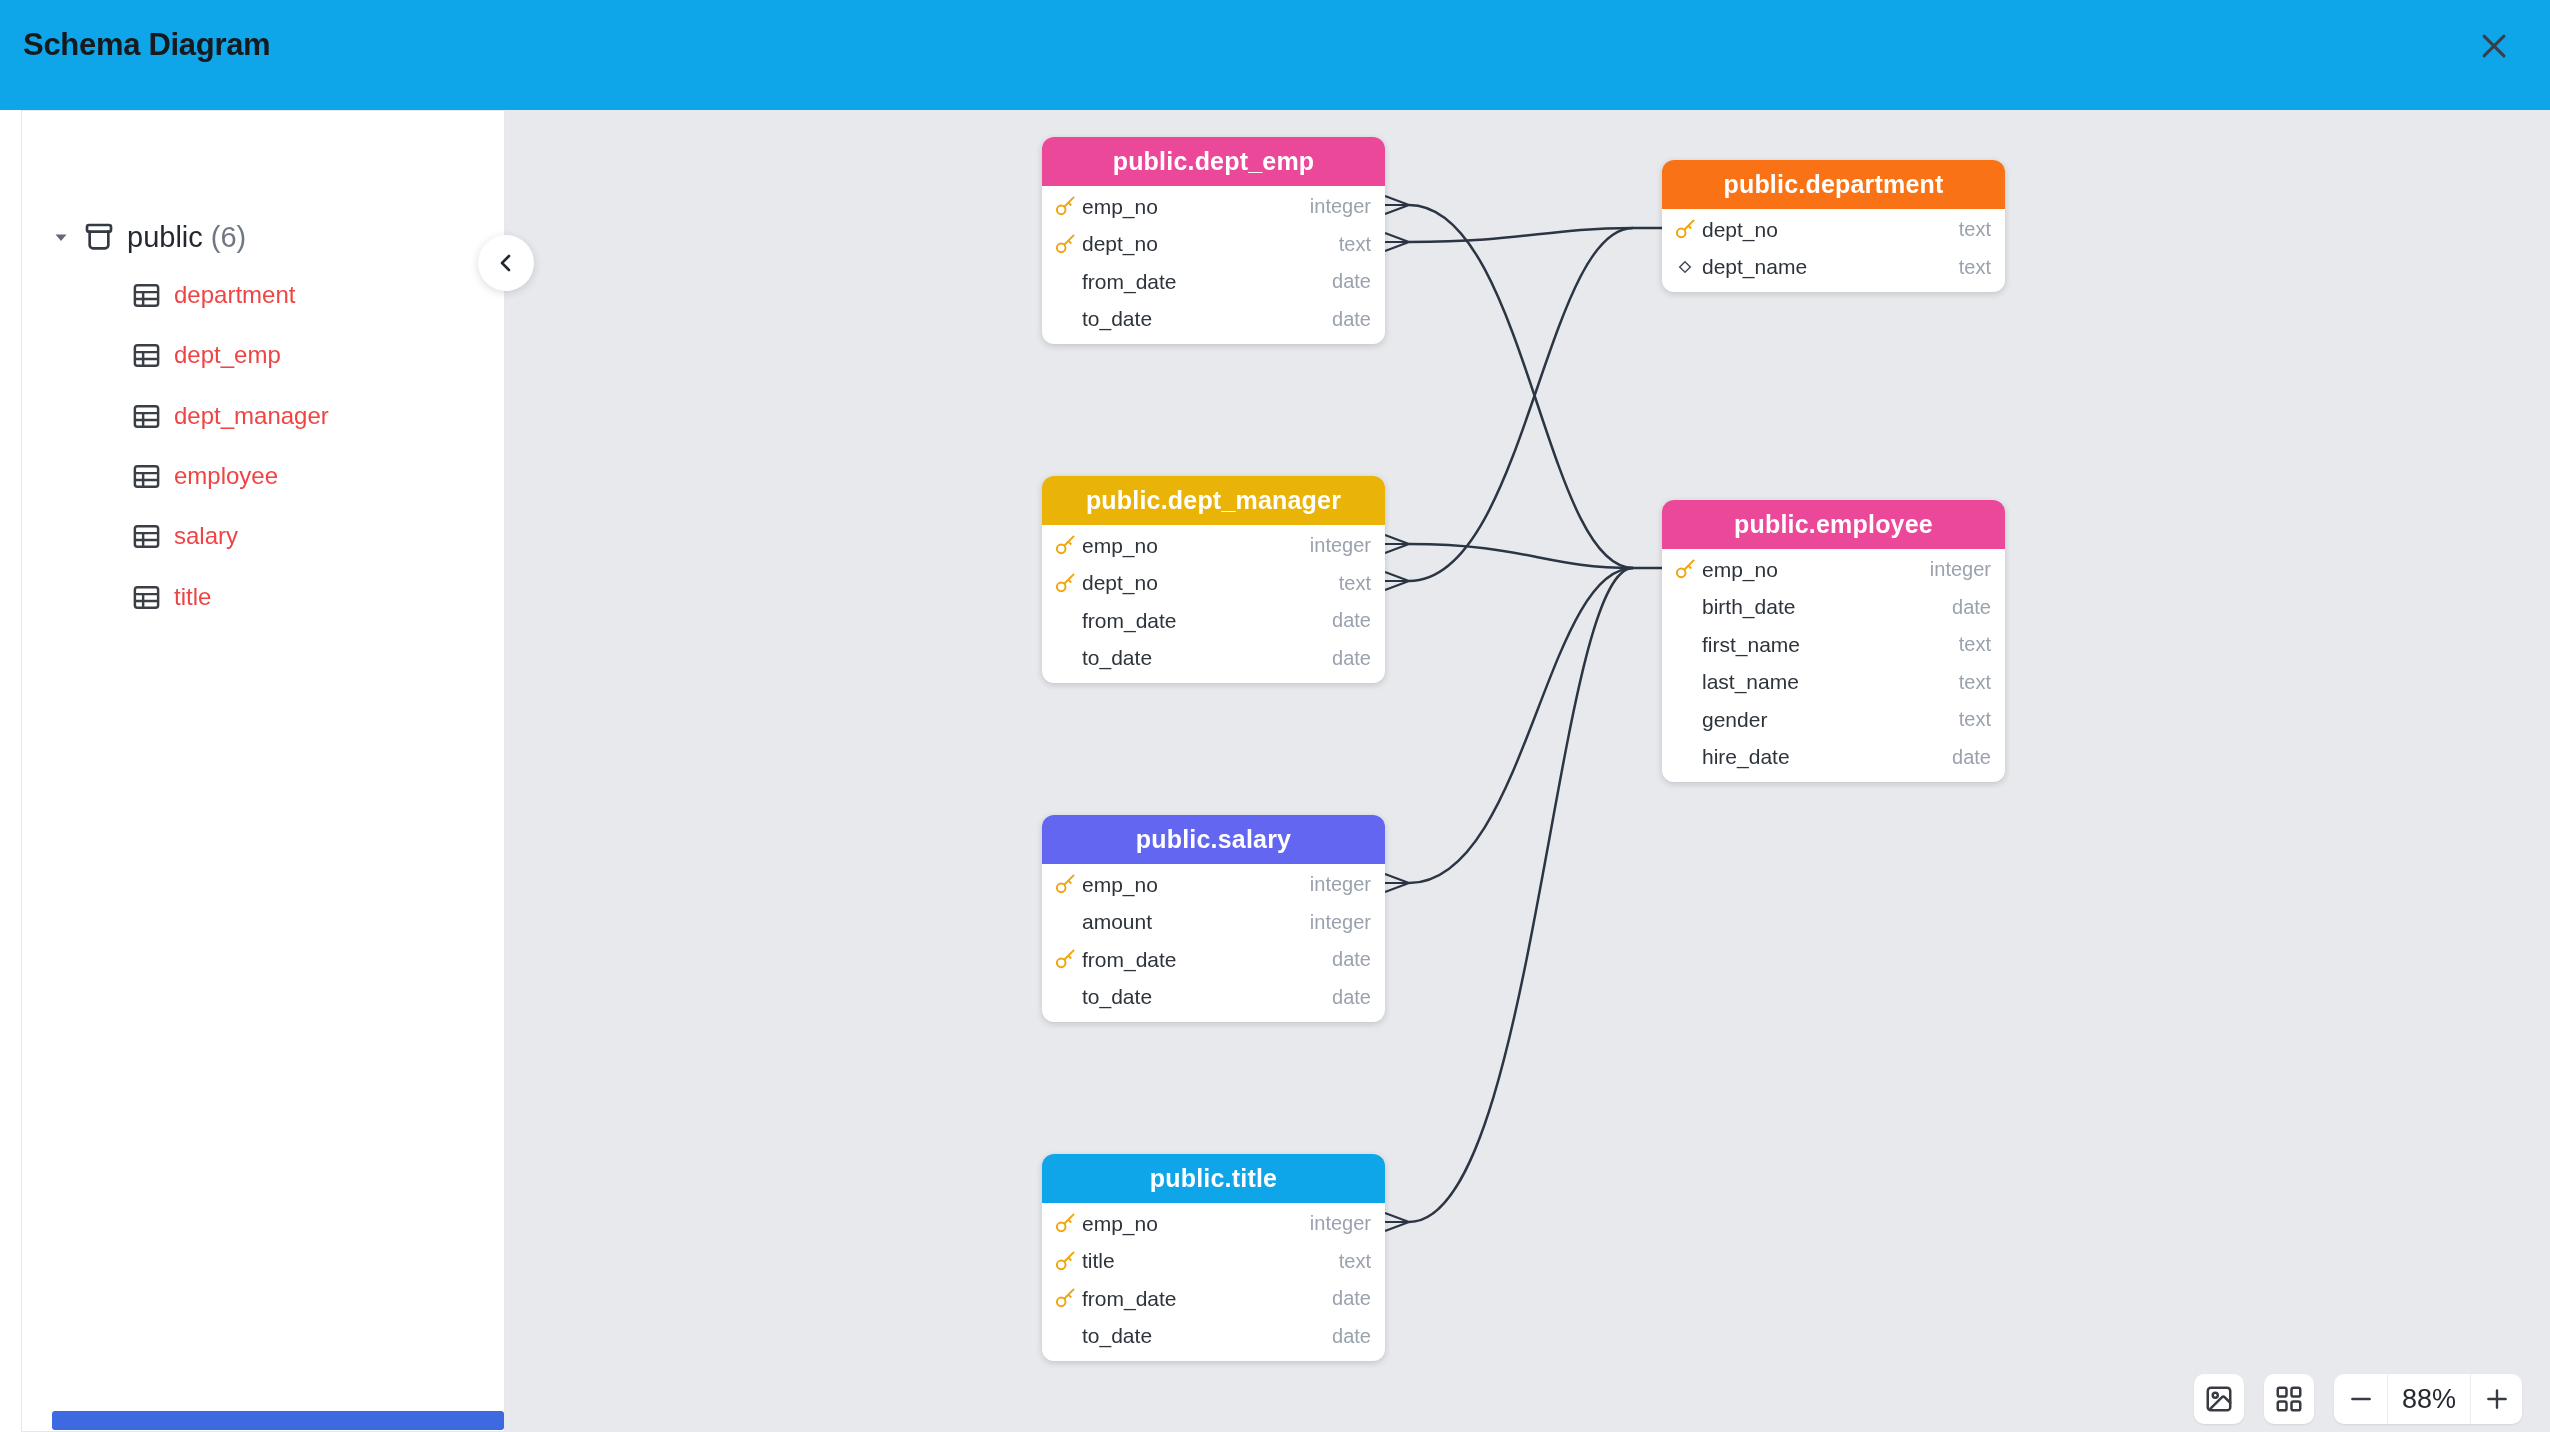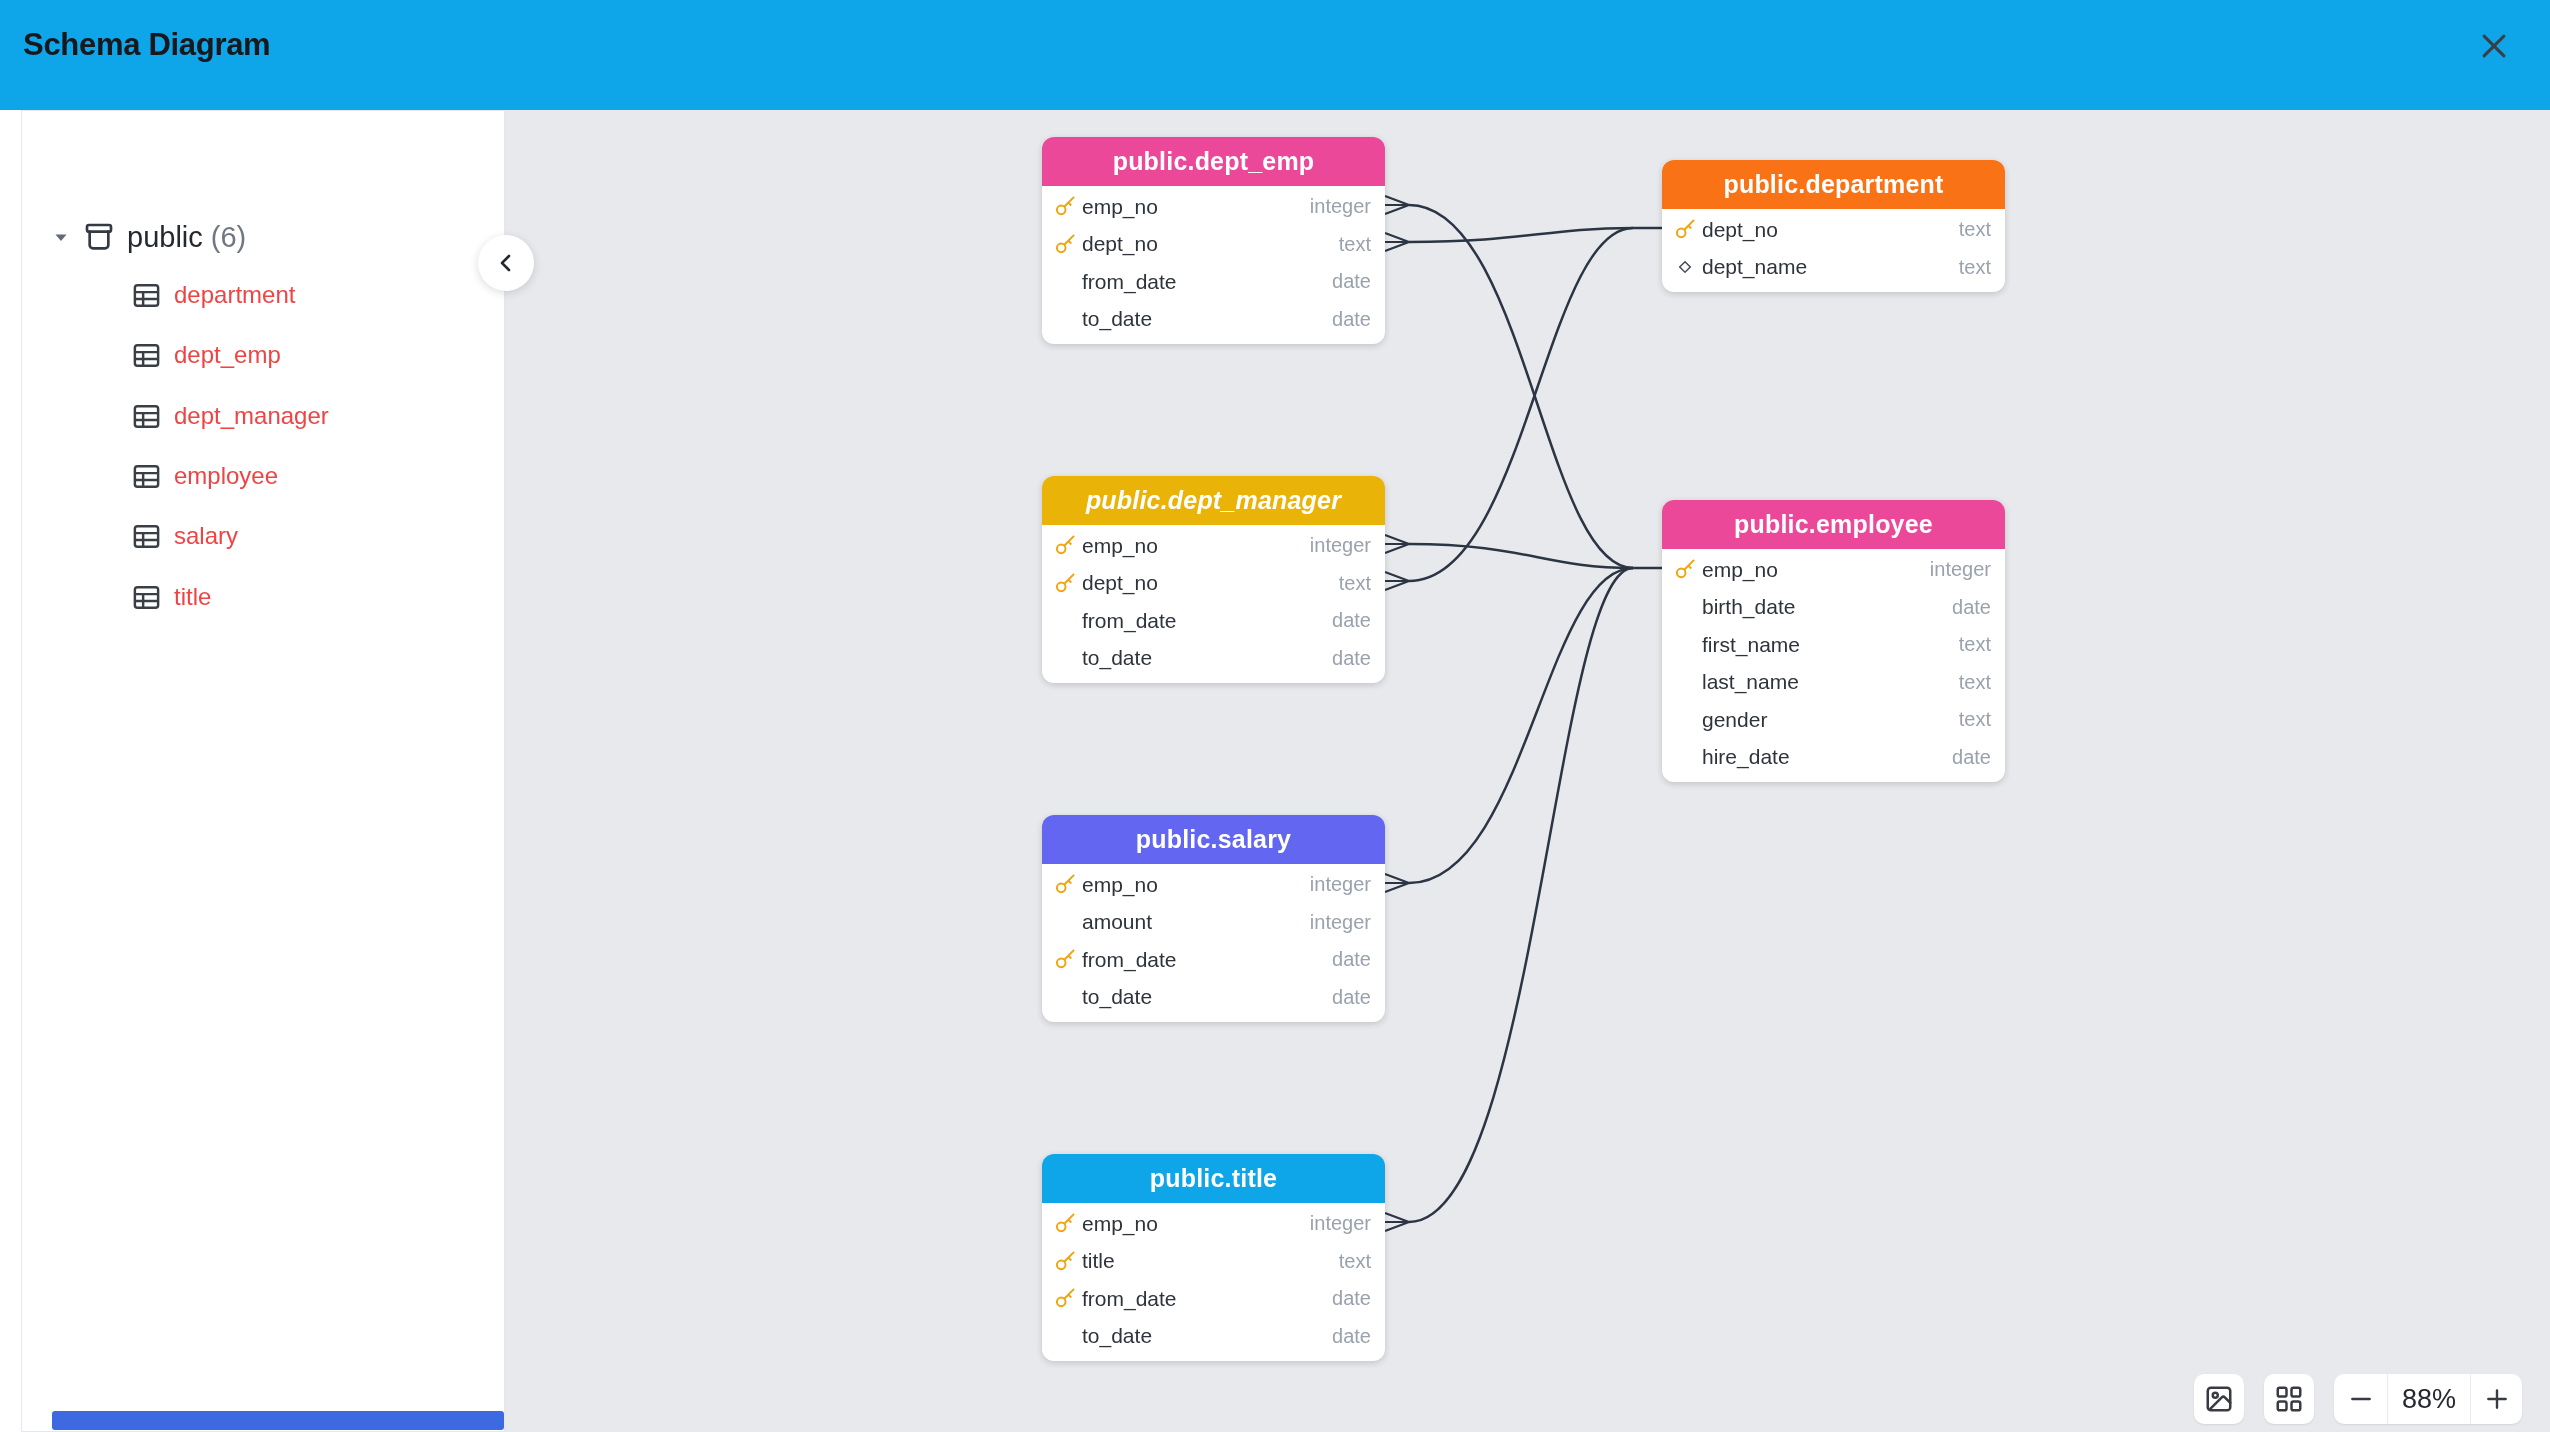--- a/index.html
+++ b/index.html
@@ -165,21 +165,21 @@
                 <rect x="7" y="7" width="10" height="10" transform="rotate(45 12 12)"></rect>
               </svg>
             </span>
           <span class="cname">dept_name</span>
           <span class="ctype">text</span>
         </div>
       </div>
     </div>
 
     <div class="node" style="left:537px; top:366px;">
-      <div class="node-header" style="background-color: rgb(234, 179, 8); font-style: italic;">public.dept_manager</div>
+      <div class="node-header" style="background-color: rgb(234, 179, 8);">public.dept_manager</div>
       <div class="node-rows">
         <div class="col-row">
           <span class="cicon">
               <svg width="23" height="23" viewBox="0 0 24 24" fill="none" stroke="#f0a30a" stroke-width="2">
                 <circle cx="7.5" cy="15.5" r="4.5"></circle>
                 <path d="M10.7 12.3 L21 2 M15 8l3 3"></path>
               </svg>
             </span>
           <span class="cname">emp_no</span>
           <span class="ctype">integer</span>

